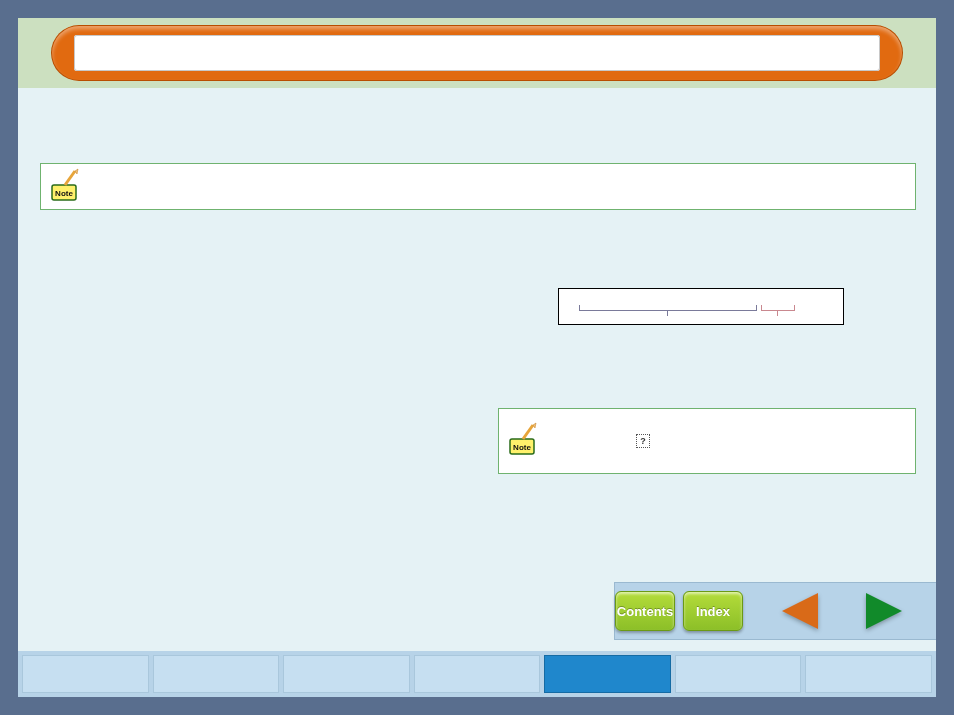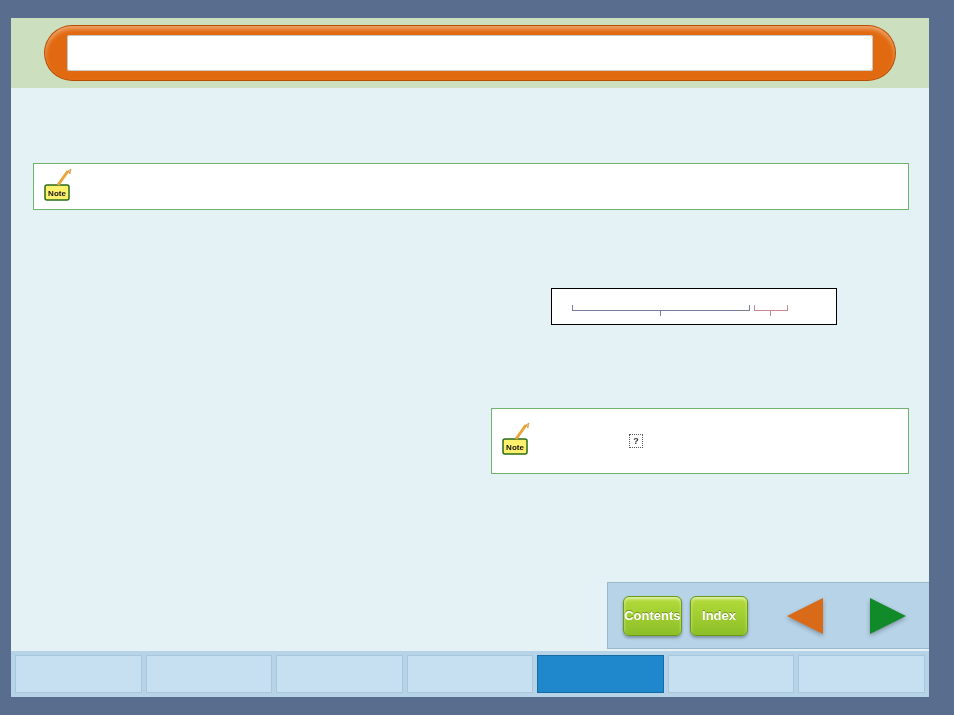--- a/index.html
+++ b/index.html
@@ -6,21 +6,21 @@
   body {
     width: 954px;
     height: 715px;
     background: #596e8e;
     font-family: Arial, sans-serif;
     position: relative;
     overflow: hidden;
   }
   .page-wrap {
     position: absolute;
-    left: 11px;
+    left: 18px;
     top: 18px;
     width: 918px;
     height: 679px;
     background: #e5f2f5;
   }
   .header-band {
     position: absolute;
     left: 0;
     top: 0;
     width: 918px;
@@ -148,28 +148,28 @@
     color: #333;
     font-weight: bold;
     background: #fff;
   }
 
   .nav-panel {
     position: absolute;
     right: 0;
     top: 494px;
     width: 322px;
-    height: 67px;
+    height: 58px;
     background: #b7d3e8;
     border: 1px solid #9ab9d0;
     border-right: none;
     display: flex;
     align-items: center;
     gap: 8px;
-    padding: 0 15px;
+    padding: 0 0;
   }
   .glossy-btn {
     width: 60px;
     height: 40px;
     background: linear-gradient(#b4dc3a, #8cbf28);
     border-radius: 6px;
     box-shadow: inset 0 2px 3px rgba(255,255,255,0.6), 0 2px 3px rgba(0,0,0,0.3);
     color: #fff;
     font-weight: bold;
     font-size: 13px;

